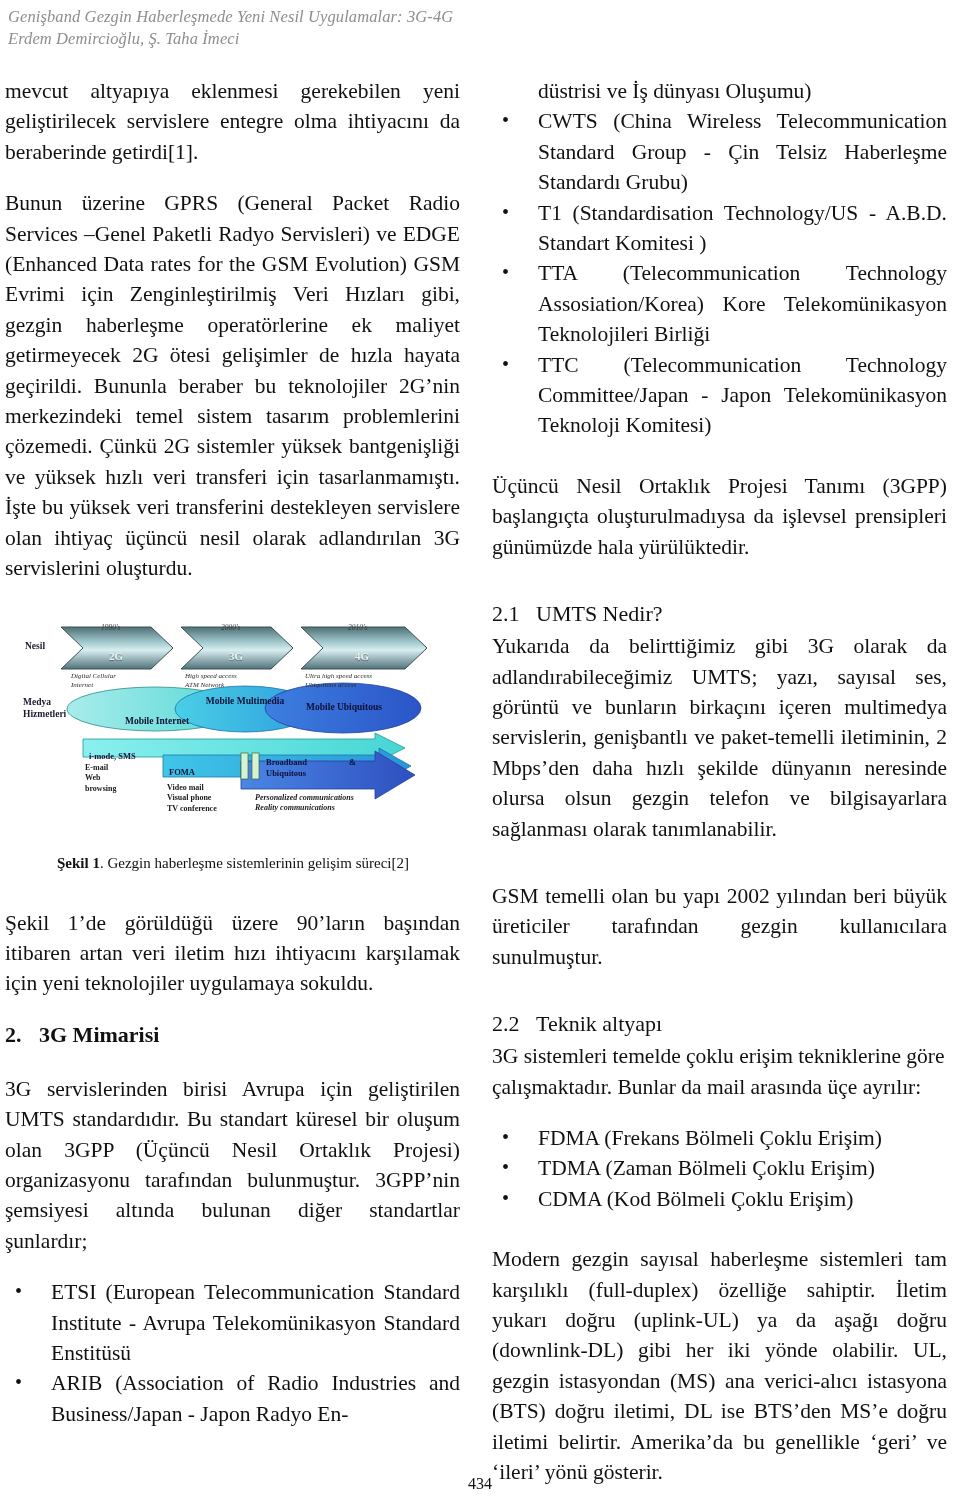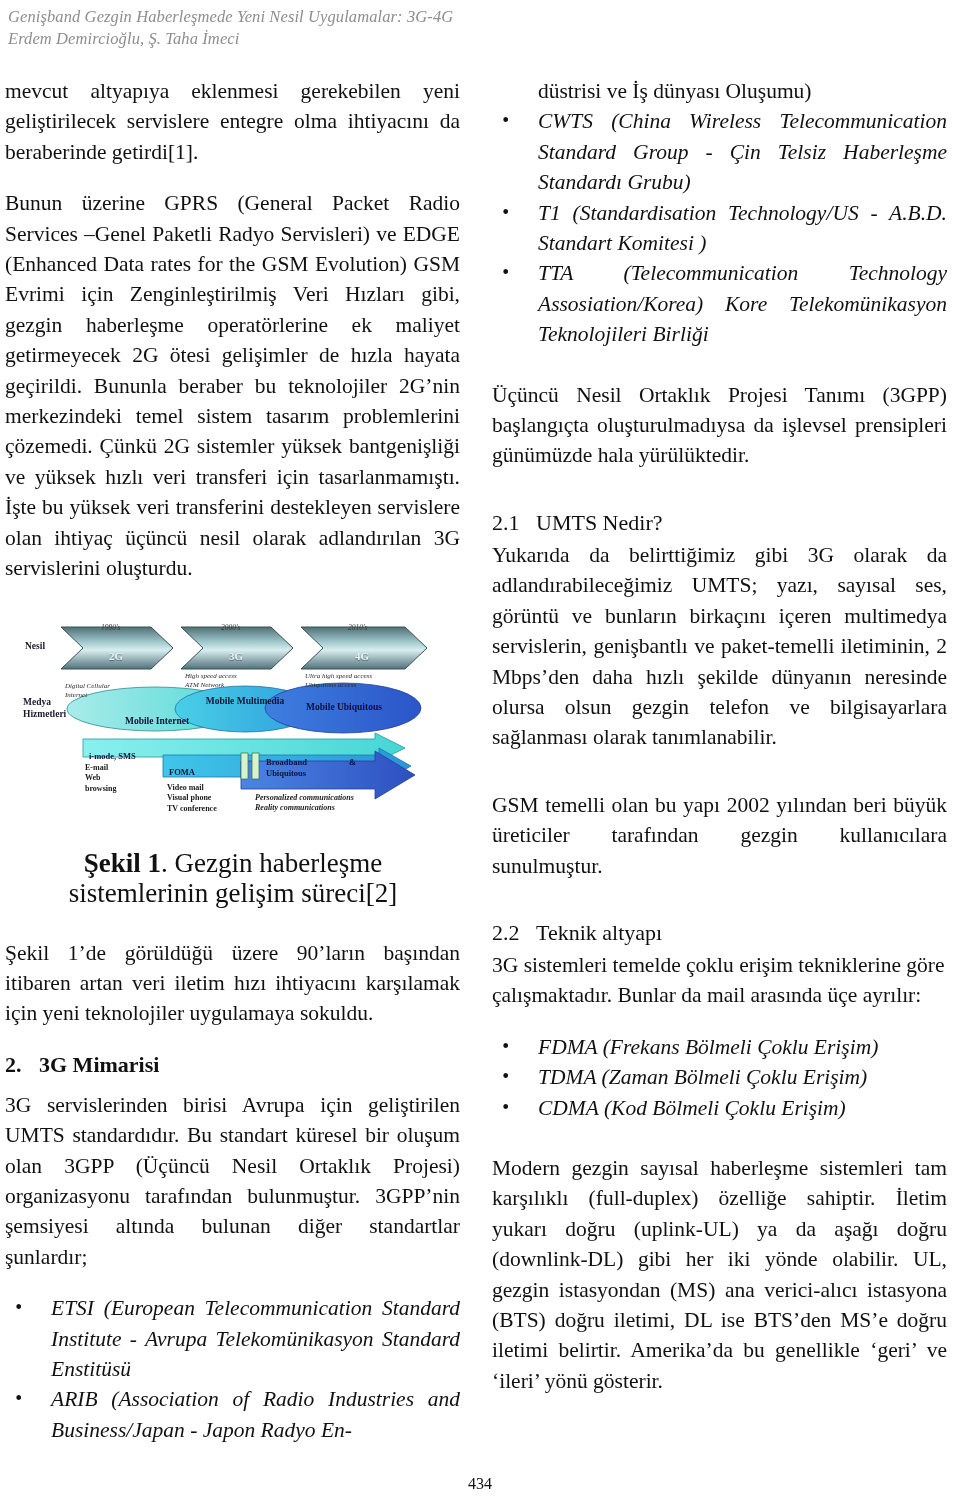--- a/index.html
+++ b/index.html
@@ -55,21 +55,21 @@
 
   p.para {
     margin: 0 0 21px 0;
     text-align: justify;
   }
   p.nojust { text-align: left; }
 
   h2.section-heading {
     font-size: 22px;
     font-weight: bold;
-    margin: 0 0 10px 0;
+    margin: 0 0 24px 0;
     line-height: 30px;
   }
   h2.section-heading .sec-num { display: inline-block; min-width: 34px; }
 
   h3.subsection-heading {
     font-size: 22px;
     font-weight: normal;
     margin: 0 0 2px 0;
     line-height: 30px;
   }
@@ -80,21 +80,20 @@
     list-style: none;
     margin: 0 0 0 0;
     padding: 0;
   }
   ul.bullets li {
     position: relative;
     padding-left: 46px;
     margin: 0 0 0 0;
     text-align: justify;
     line-height: 30.4px;
-    font-style: italic;
   }
   ul.bullets li::before {
     content: "\2022";
     position: absolute;
     left: 10px;
     top: -1px;
     font-size: 20px;
     line-height: 30.4px;
   }
 
@@ -172,21 +171,21 @@
     color: #1a1a1a;
     line-height: 10.5px;
     font-family: "Liberation Serif", serif;
   }
 
   
   #figure-caption {
     width: 420px;
     margin: 28px 0 0 18px;
     text-align: center;
-    font-size: 27px;
+    font-size: 15px;
     line-height: 30px;
   }
   #figure-caption .fig-label { font-weight: bold; }
 
   
   #page-number {
     position: absolute;
     bottom: 18px;
     left: 0;
     width: 960px;
@@ -271,21 +270,21 @@
       <div class="fig-row-label" style="left:0px; top:104px;">Hizmetleri</div>
 
       <div class="fig-year" style="left:78px;  top:8px;">1990's</div>
       <div class="fig-year" style="left:198px; top:8px;">2000's</div>
       <div class="fig-year" style="left:325px; top:8px;">2010's</div>
 
       <div class="fig-gen-text" style="left:86px;  top:36px;">2G</div>
       <div class="fig-gen-text" style="left:206px; top:36px;">3G</div>
       <div class="fig-gen-text" style="left:332px; top:36px;">4G</div>
 
-      <div class="fig-subcap" style="left:42px;  top:67px; white-space:pre;margin-top:10px;">Digital Cellular
+      <div class="fig-subcap" style="left:48px;  top:67px; white-space:pre;">Digital Cellular
 Internet</div>
       <div class="fig-subcap" style="left:162px; top:67px; white-space:pre;">High speed access
 ATM Network</div>
       <div class="fig-subcap" style="left:282px; top:67px; white-space:pre;">Ultra high speed access
 Ubiquitous access</div>
 
       <div class="fig-ellipse-text" style="left:72px;  top:111px; width:124px;">Mobile Internet</div>
       <div class="fig-ellipse-text" style="left:172px; top:91px; width:100px;">Mobile Multimedia</div>
       <div class="fig-ellipse-text" style="left:262px; top:97px; width:118px;">Mobile Ubiquitous</div>
 
@@ -324,20 +323,21 @@
   </div>
 
   <div class="column" id="column-right">
 
     <div class="bullet-continuation">düstrisi ve İş dünyası Oluşumu)</div>
 
     <ul class="bullets">
       <li>CWTS (China Wireless Telecommunication Standard Group - Çin Telsiz Haberleşme Standardı Grubu)</li>
       <li>T1 (Standardisation Technology/US - A.B.D. Standart Komitesi )</li>
       <li>TTA (Telecommunication Technology Assosiation/Korea) Kore Telekomünikasyon Teknolojileri Birliği</li>
+      <li>TTC (Telecommunication Technology Committee/Japan - Japon Telekomünikasyon Teknoloji Komitesi)</li>
     </ul>
 
     <div class="spacer-line"></div>
 
     <p class="para">Üçüncü Nesil Ortaklık Projesi Tanımı (3GPP) başlangıçta oluşturulmadıysa da işlevsel prensipleri günümüzde hala yürülüktedir.</p>
 
     <div class="spacer-half"></div>
 
     <h3 class="subsection-heading">
       <span class="sec-num">2.1</span><span>UMTS Nedir?</span>

